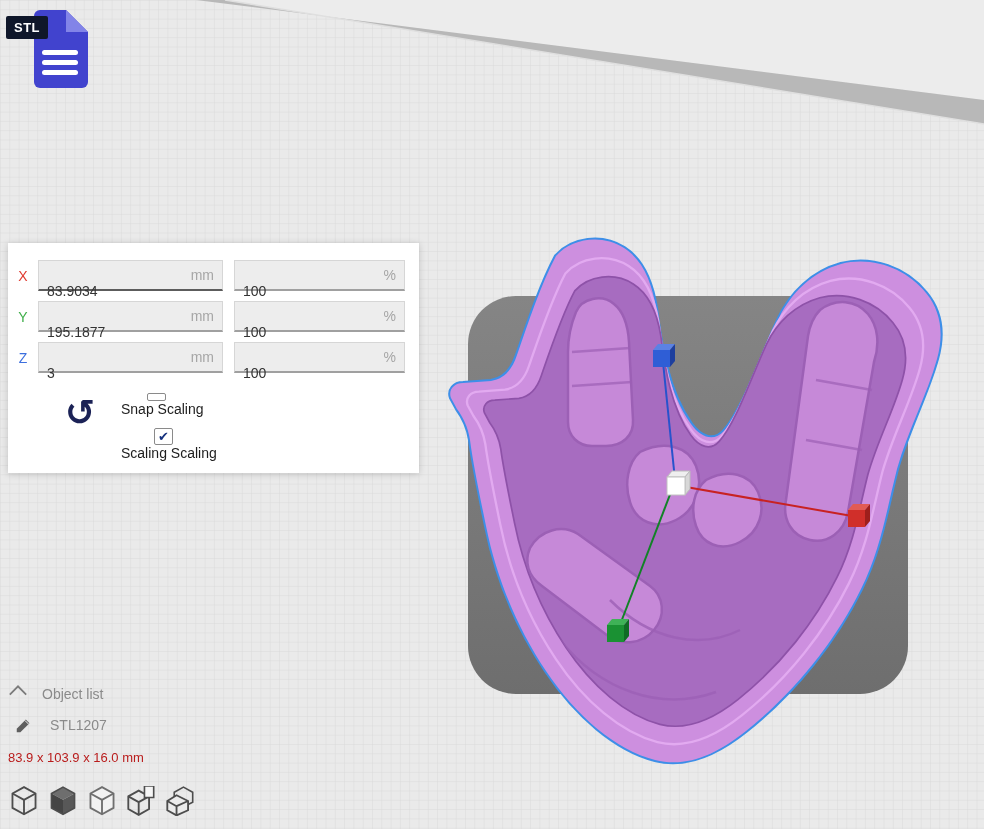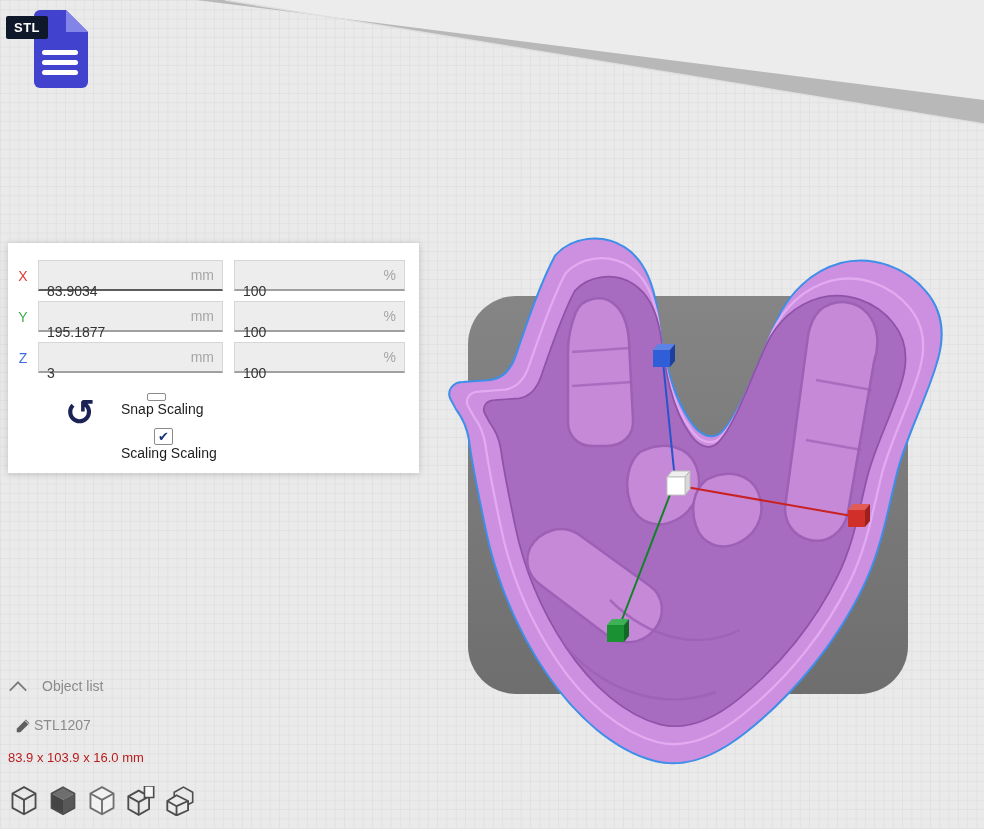--- a/index.html
+++ b/index.html
@@ -50,23 +50,23 @@
   .checkbox{
     width:17px;height:17px;background:#fff;border:1px solid #8a8a8a;border-radius:2px;
     margin-right:11px;position:relative;display:flex;align-items:center;justify-content:center;
     font-size:13px;font-weight:bold;color:#15317e;cursor:pointer;
     font-family:"DejaVu Sans", sans-serif;
   }
   .opt-label{font-size:14px;color:#1d1d1d;}
 
   
   .objlist-row{position:absolute;left:8px;top:678px;display:flex;align-items:center;}
-  .objlist-row .lbl{font-size:14px;color:#8a8a8a;margin-left:14px;}
+  .objlist-row .lbl{font-size:14px;color:#8a8a8a;margin-left:14px;margin-top:8px;}
   .name-row{position:absolute;left:14px;top:714px;display:flex;align-items:center;}
-  .name-row .lbl{font-size:14px;color:#8a8a8a;}
+  .name-row .lbl{font-size:14px;color:#8a8a8a;margin-left:16px;}
   .dims{position:absolute;left:8px;top:750px;font-size:13px;color:#b91c1c;}
   .icon-row{position:absolute;left:10px;top:786px;display:flex;}
   .icon-row .cico{width:28px;height:30px;margin-right:11px;cursor:pointer;}
 </style>
 </head>
 <body>
 
 <svg class="scene" width="984" height="829" viewBox="0 0 984 829">
   <defs>
     <pattern id="gridp" width="9.3" height="9.3" patternUnits="userSpaceOnUse">

